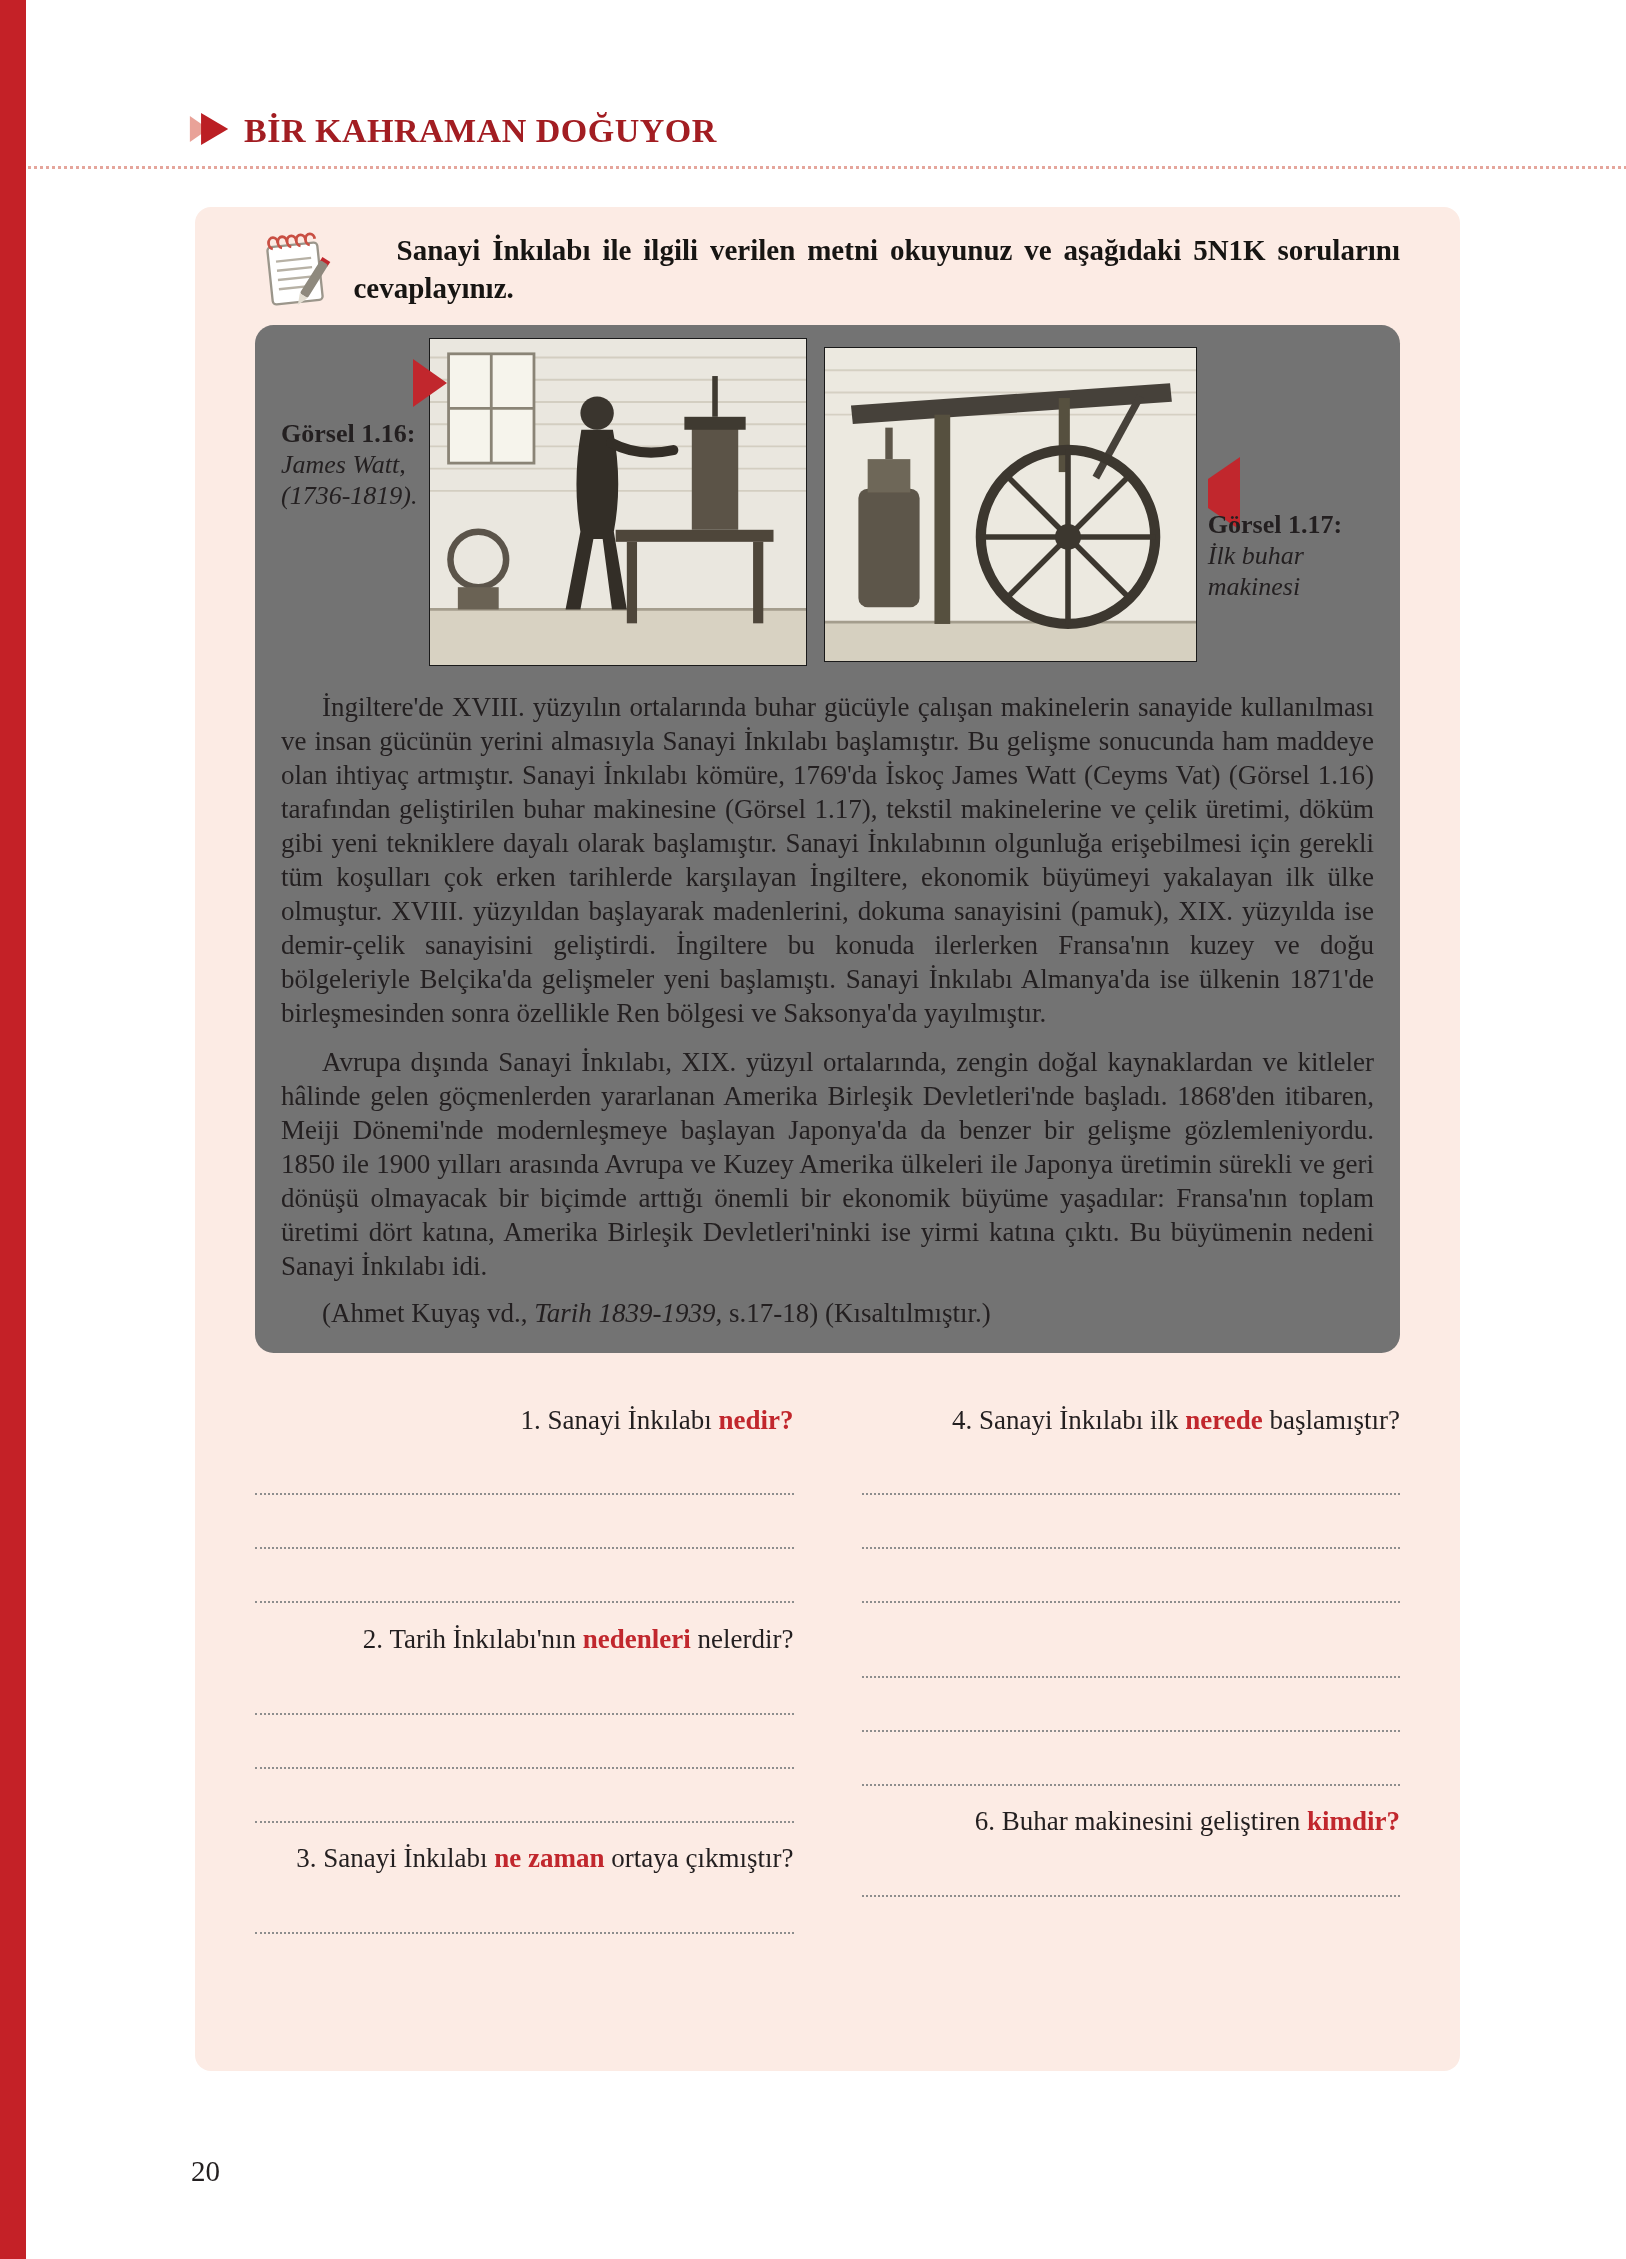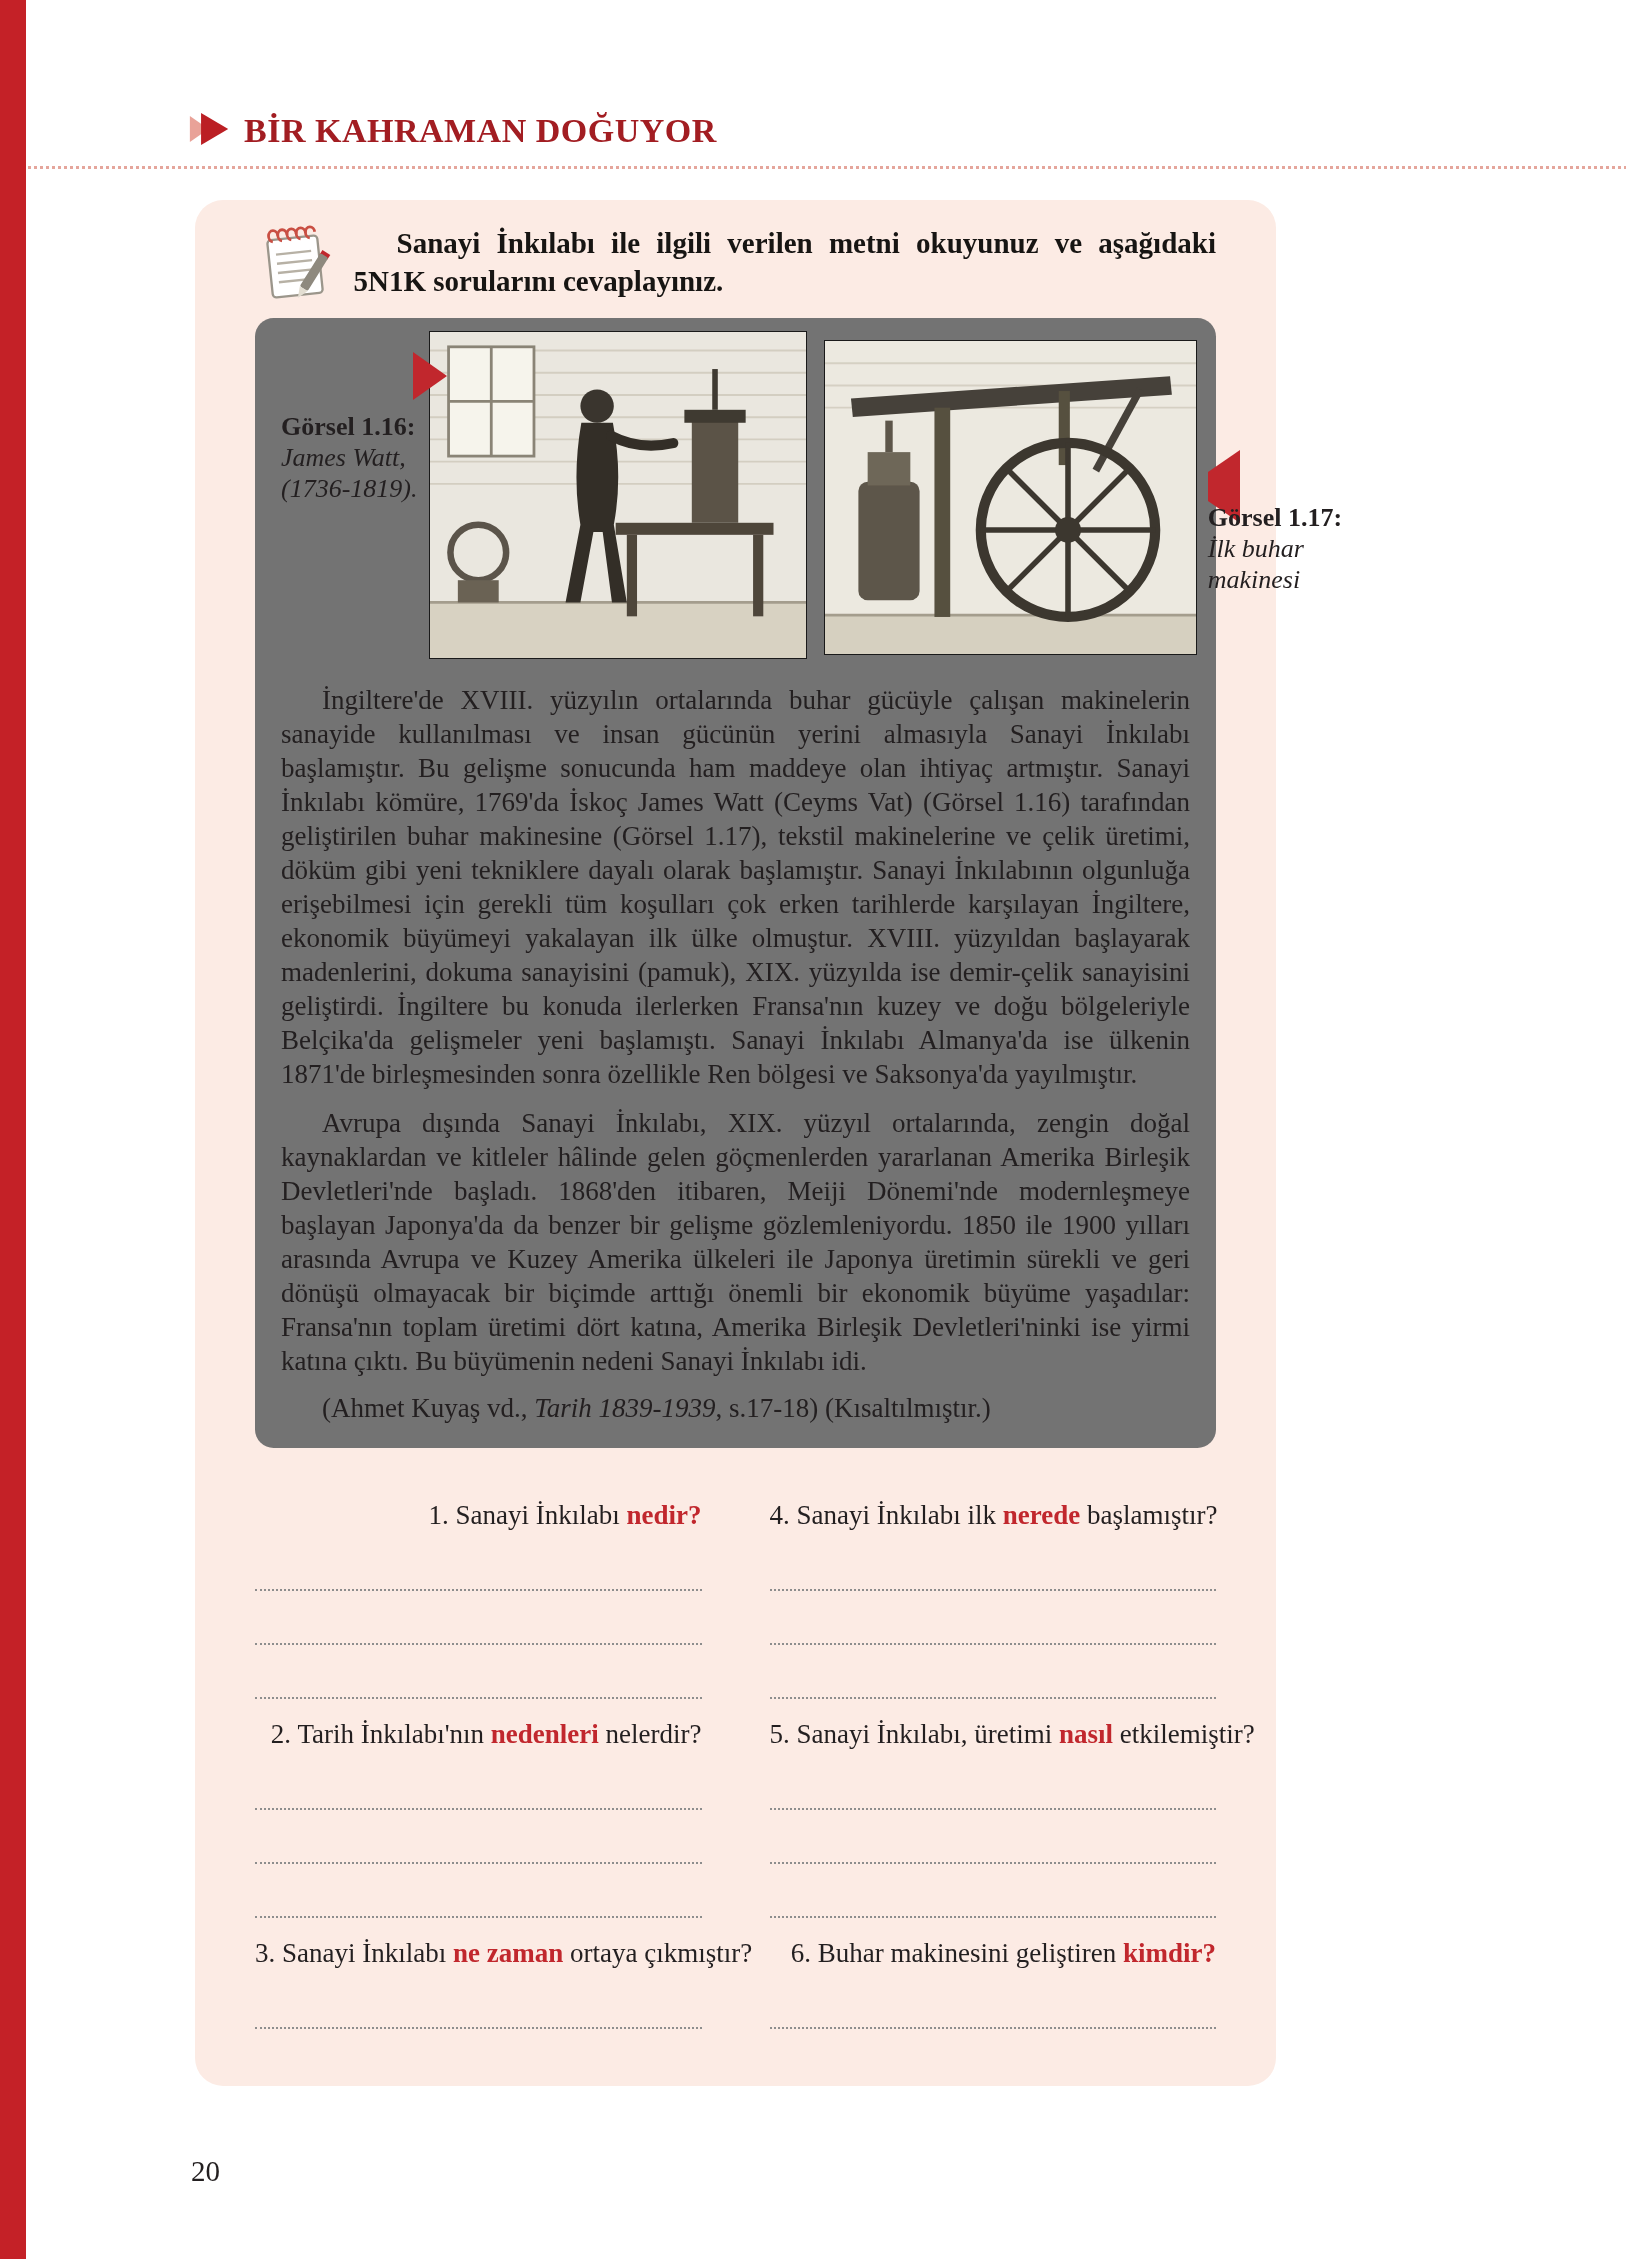--- a/index.html
+++ b/index.html
@@ -18,22 +18,22 @@
     display:flex; align-items:flex-end; gap:13px;
   }
   .header-title {
     font-size:34px; font-weight:bold; color:#a21d22; letter-spacing:0.5px;
   }
   .dotted-sep {
     position:absolute; left:28px; right:0; top:166px;
     border-top:3.7px dotted #e5a69c;
   }
   .pink-box {
-    position:absolute; left:195px; top:200px; width:1081px; min-height:1864px;
-    background:#fcebe4; border-radius:28px;
+    position:absolute; left:195px; top:207px; width:1265px; min-height:1864px;
+    background:#fcebe4; border-radius:16px;
     padding:18.6px 60px 37px 60px;
   }
   .instruction-row { display:flex; align-items:flex-start; }
   .nb-icon { width:78px; height:86px; flex:none; }
   .instruction-text {
     font-weight:bold; font-size:29px; line-height:1.32; color:#171513;
     margin-left:20.5px; text-indent:43px; padding-top:5.6px; text-align:justify;
   }
   .white-box {
     background:#737373; border-radius:18.6px; margin-top:13px;
@@ -240,21 +240,20 @@
     <div class="q-col right">
 
       <div class="q-block">
         <div class="q-text"><span>4.</span> <span>Sanayi İnkılabı ilk </span><span class="hl">nerede</span><span> başlamıştır?</span></div>
         <div class="answer-line"></div>
         <div class="answer-line"></div>
         <div class="answer-line"></div>
       </div>
 
       <div class="q-block">
-        <div class="q-text"><span>5.</span> <span>Sanayi İnkılabı, üretimi </span><span class="hl">nasıl</span><span> etkilemiştir?</span></div>
         <div class="answer-line"></div>
         <div class="answer-line"></div>
         <div class="answer-line"></div>
       </div>
 
       <div class="q-block">
         <div class="q-text"><span>6.</span> <span>Buhar makinesini geliştiren </span><span class="hl">kimdir?</span><span></span></div>
         <div class="answer-line"></div>
       </div>
 

